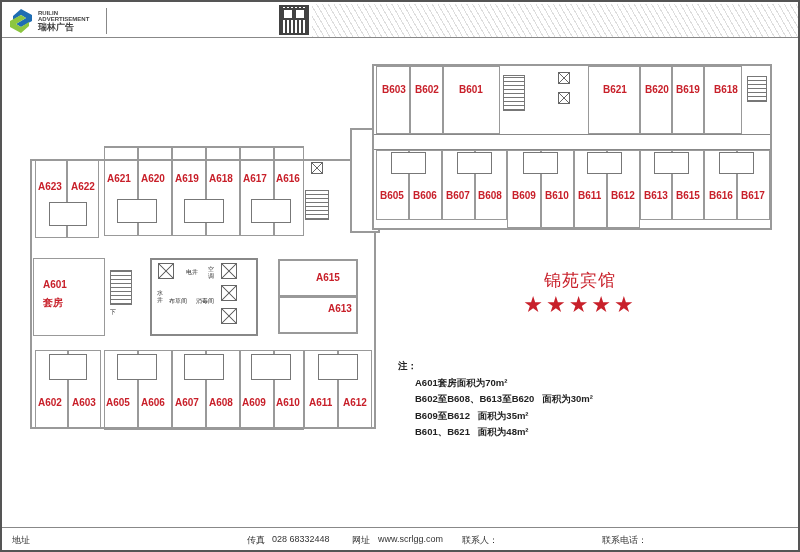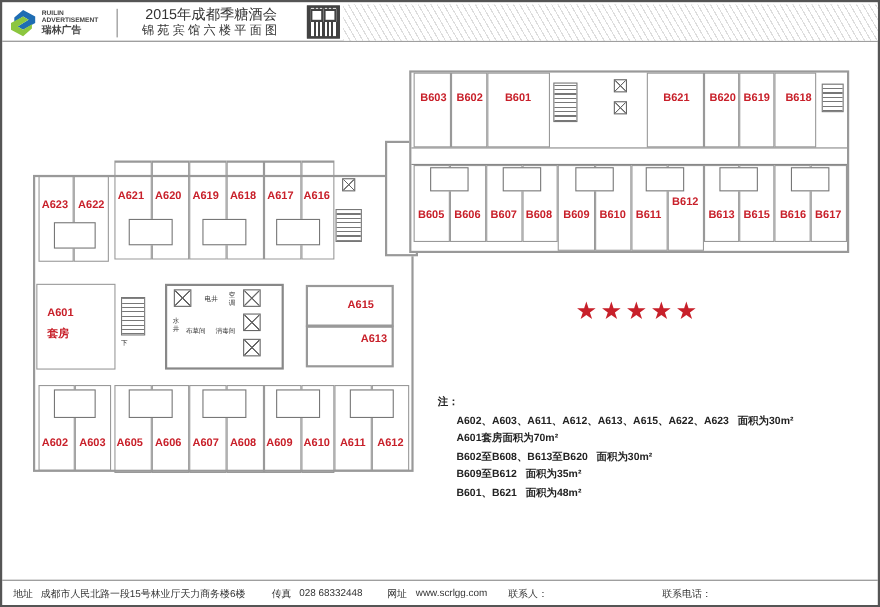--- a/index.html
+++ b/index.html
@@ -59,24 +59,20 @@
         <path d="M2 13 L13 7 L18 10 L8 16 L13 19 L21 14 L21 18 L13 25 L2 19 Z" fill="#8cc63f"></path>
       </svg>
     </div>
     <div class="logo-text">
       <div>RUILIN</div>
       <div>ADVERTISEMENT</div>
       <div class="cn">瑞林广告</div>
     </div>
   </div>
   <div class="hdr-sep"></div>
-  <div class="hdr-title">
-    <div class="t1">2015年成都季糖酒会</div>
-    <div class="t2">锦苑宾馆六楼平面图</div>
-  </div>
   <div class="qr"></div>
   <div class="pattern"></div>
 </div>
 
 <div class="plan">
 
   <div class="wall" style="left:30px;top:159px;width:346px;height:270px;border-color:#999"></div>
 
   <div class="wall" style="left:350px;top:128px;width:30px;height:105px;border-color:#999"></div>
 
@@ -200,42 +196,41 @@
   <div class="bath" style="left:654px;top:152px;width:35px;height:22px"></div>
   <div class="bath" style="left:719px;top:152px;width:35px;height:22px"></div>
 
   <div class="rlabel" style="left:380px;top:190px">B605</div>
   <div class="rlabel" style="left:413px;top:190px">B606</div>
   <div class="rlabel" style="left:446px;top:190px">B607</div>
   <div class="rlabel" style="left:478px;top:190px">B608</div>
   <div class="rlabel" style="left:512px;top:190px">B609</div>
   <div class="rlabel" style="left:545px;top:190px">B610</div>
   <div class="rlabel" style="left:578px;top:190px">B611</div>
-  <div class="rlabel" style="left:611px;top:178px">B612</div>
+  <div class="rlabel" style="left:611px;top:190px">B612</div>
   <div class="rlabel" style="left:644px;top:190px">B613</div>
   <div class="rlabel" style="left:676px;top:190px">B615</div>
   <div class="rlabel" style="left:709px;top:190px">B616</div>
   <div class="rlabel" style="left:741px;top:190px">B617</div>
 </div>
 
 <div class="legend-title">
+  <div class="hotel">锦苑宾馆</div>
   <div class="stars">★★★★★</div>
 </div>
 
 <div class="notes">
   <div>注：</div>
-  <div class="ind line"><span>A602、A603、A611、A612、A613、A615、A622、A623</span>&nbsp;&nbsp;&nbsp;<span>面积为30m²</span></div>
   <div class="ind line"><span>A601套房面积为70m²</span></div>
   <div class="ind line"><span>B602至B608、B613至B620</span>&nbsp;&nbsp;&nbsp;<span>面积为30m²</span></div>
   <div class="ind line"><span>B609至B612</span>&nbsp;&nbsp;&nbsp;<span>面积为35m²</span></div>
   <div class="ind line"><span>B601、B621</span>&nbsp;&nbsp;&nbsp;<span>面积为48m²</span></div>
 </div>
 
 <div class="footer">
   <span class="f" style="left:10px">地址</span>
-  <span class="f" style="left:35px">成都市人民北路一段15号林业厅天力商务楼6楼</span>
   <span class="f" style="left:245px">传真</span>
   <span class="f" style="left:270px">028 68332448</span>
   <span class="f" style="left:350px">网址</span>
   <span class="f" style="left:376px">www.scrlgg.com</span>
   <span class="f" style="left:460px">联系人：</span>
   <span class="f" style="left:600px">联系电话：</span>
 </div>
 
 </body></html>

